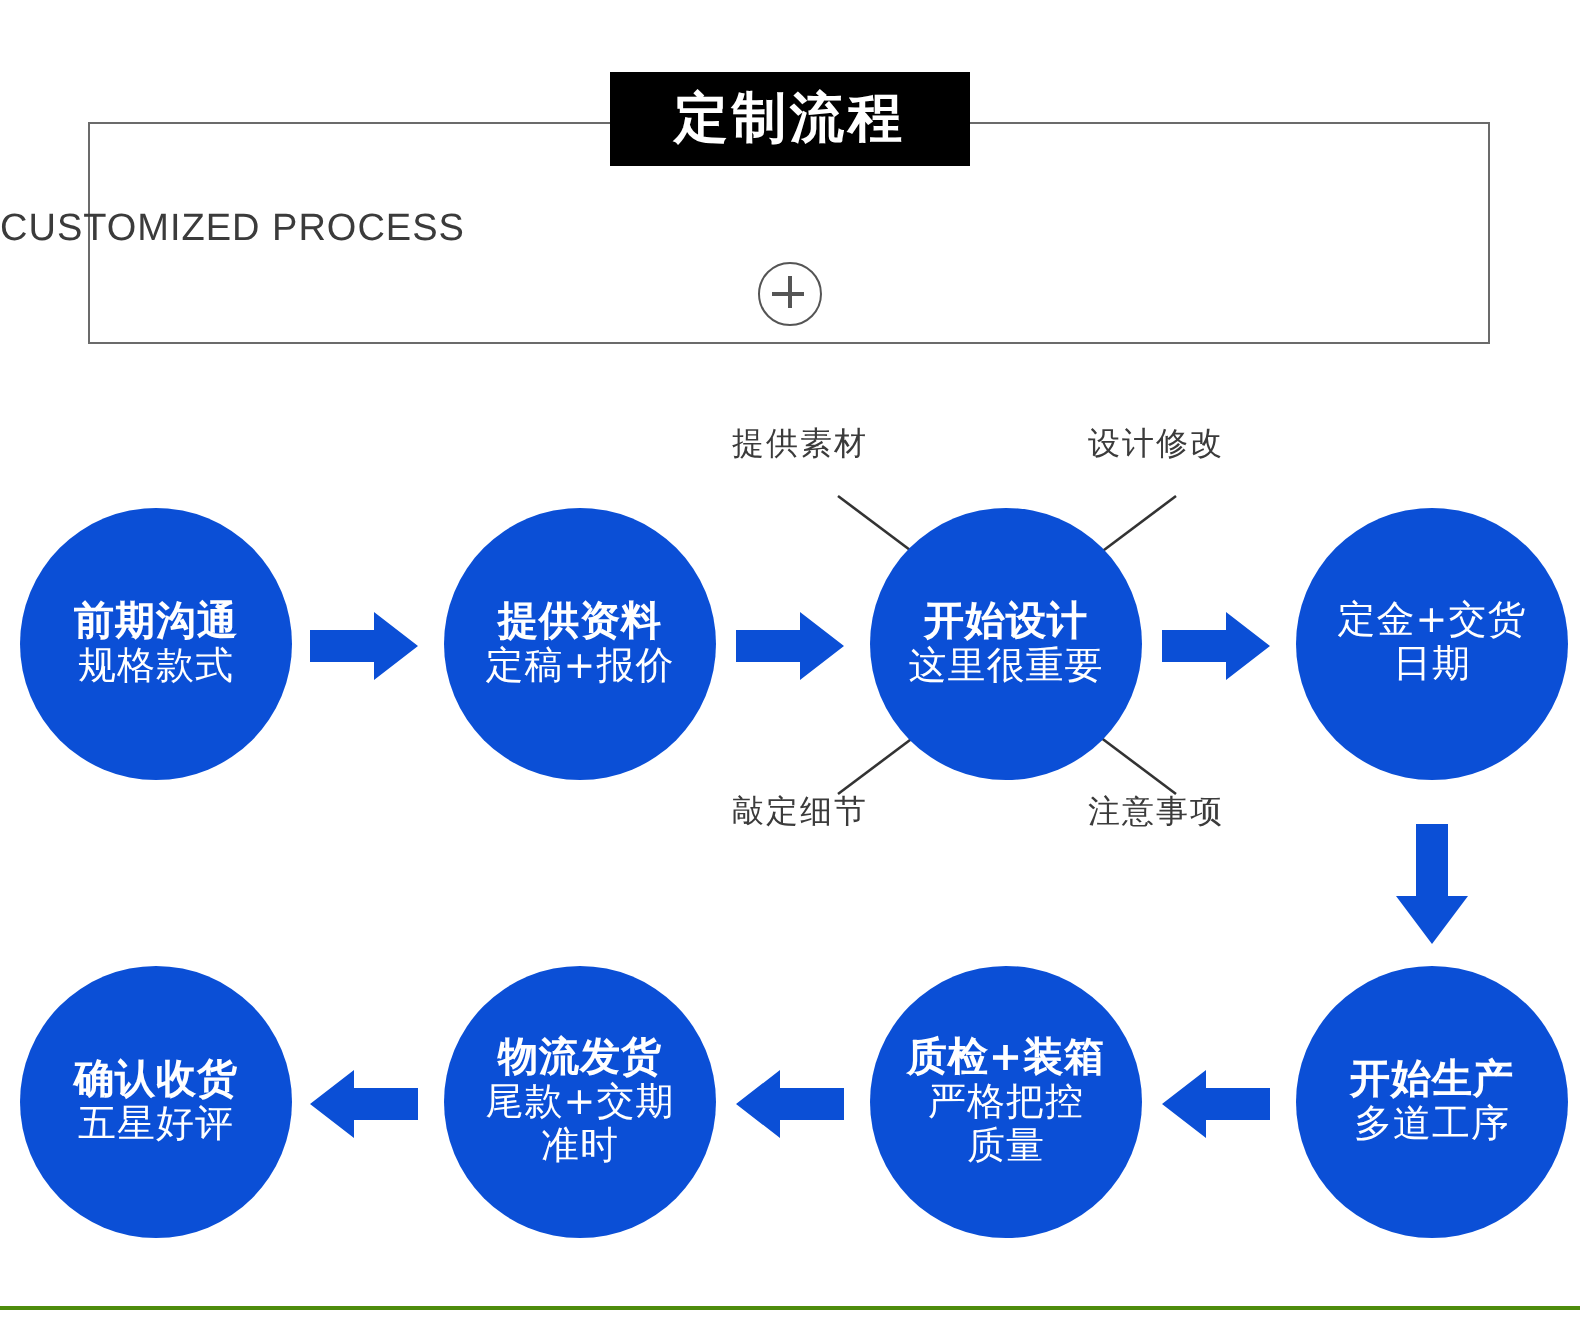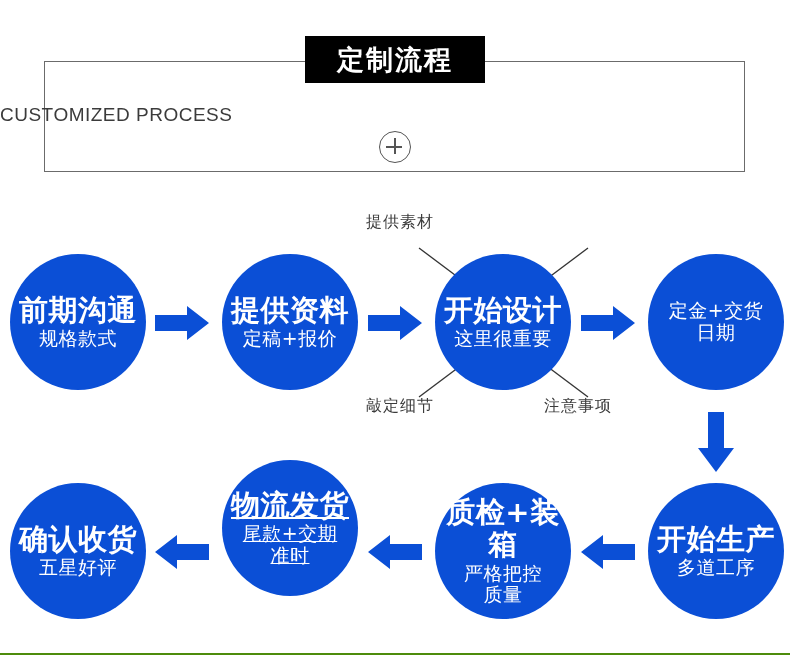--- a/index.html
+++ b/index.html
@@ -58,23 +58,24 @@
     width:136px;height:136px;border-radius:50%;
     background:#0b4fd6;
     color:#ffffff;
     display:flex;flex-direction:column;
     align-items:center;justify-content:center;
     text-align:center;
     z-index:2;
     font-family:"DejaVu Sans","Liberation Sans",sans-serif;
   }
   .node .t1{
-    font-size:29px;font-weight:700;line-height:1.12;
+    font-size:20px;font-weight:700;line-height:1.12;
     letter-spacing:0.5px;
     margin-bottom:2px;
+    text-align:right;
   }
   .node .t2{
     font-size:19px;font-weight:400;line-height:1.15;
     letter-spacing:0.5px;
     white-space:pre-line;
   }
 
   
   .arrow{position:absolute;z-index:1;}
   .arrow svg{display:block;}
@@ -113,20 +114,21 @@
   <div class="plus-icon"></div>
 
   <svg class="leaders" viewBox="0 0 790 659" width="790" height="659">
     <line x1="419" y1="248" x2="459" y2="278" stroke="#333333" stroke-width="1.3"></line>
     <line x1="588" y1="248" x2="548" y2="278" stroke="#333333" stroke-width="1.3"></line>
     <line x1="419" y1="397" x2="459" y2="367" stroke="#333333" stroke-width="1.3"></line>
     <line x1="588" y1="397" x2="548" y2="367" stroke="#333333" stroke-width="1.3"></line>
   </svg>
 
   <div class="sat" style="left:366px;top:212px;">提供素材</div>
+  <div class="sat" style="left:544px;top:212px;">设计修改</div>
   <div class="sat" style="left:366px;top:396px;">敲定细节</div>
   <div class="sat" style="left:544px;top:396px;">注意事项</div>
 
   <div class="node" style="left:10px;top:254px;">
     <div class="t1">前期沟通</div>
     <div class="t2">规格款式</div>
   </div>
 
   <div class="node" style="left:222px;top:254px;">
     <div class="t1">提供资料</div>
@@ -163,21 +165,21 @@
     <svg width="36" height="60" viewBox="0 0 36 60">
       <polygon points="10,0 26,0 26,36 36,36 18,60 0,36 10,36" fill="#0b4fd6"></polygon>
     </svg>
   </div>
 
   <div class="node" style="left:10px;top:483px;">
     <div class="t1">确认收货</div>
     <div class="t2">五星好评</div>
   </div>
 
-  <div class="node" style="left:222px;top:460px;text-decoration:underline;">
+  <div class="node" style="left:222px;top:483px;">
     <div class="t1">物流发货</div>
     <div class="t2">尾款+交期
 准时</div>
   </div>
 
   <div class="node" style="left:648px;top:483px;">
     <div class="t1">开始生产</div>
     <div class="t2">多道工序</div>
   </div>
 

